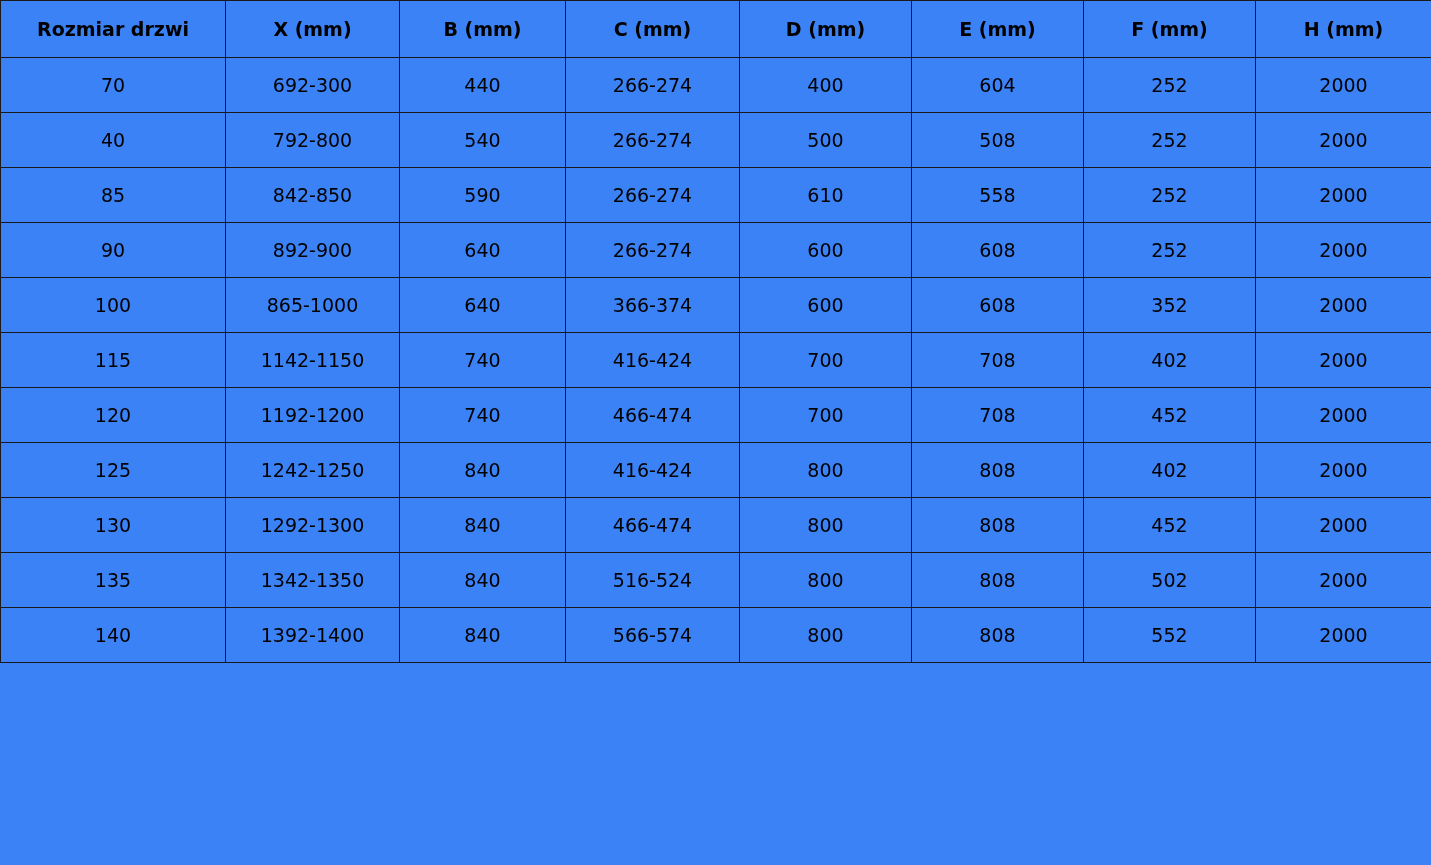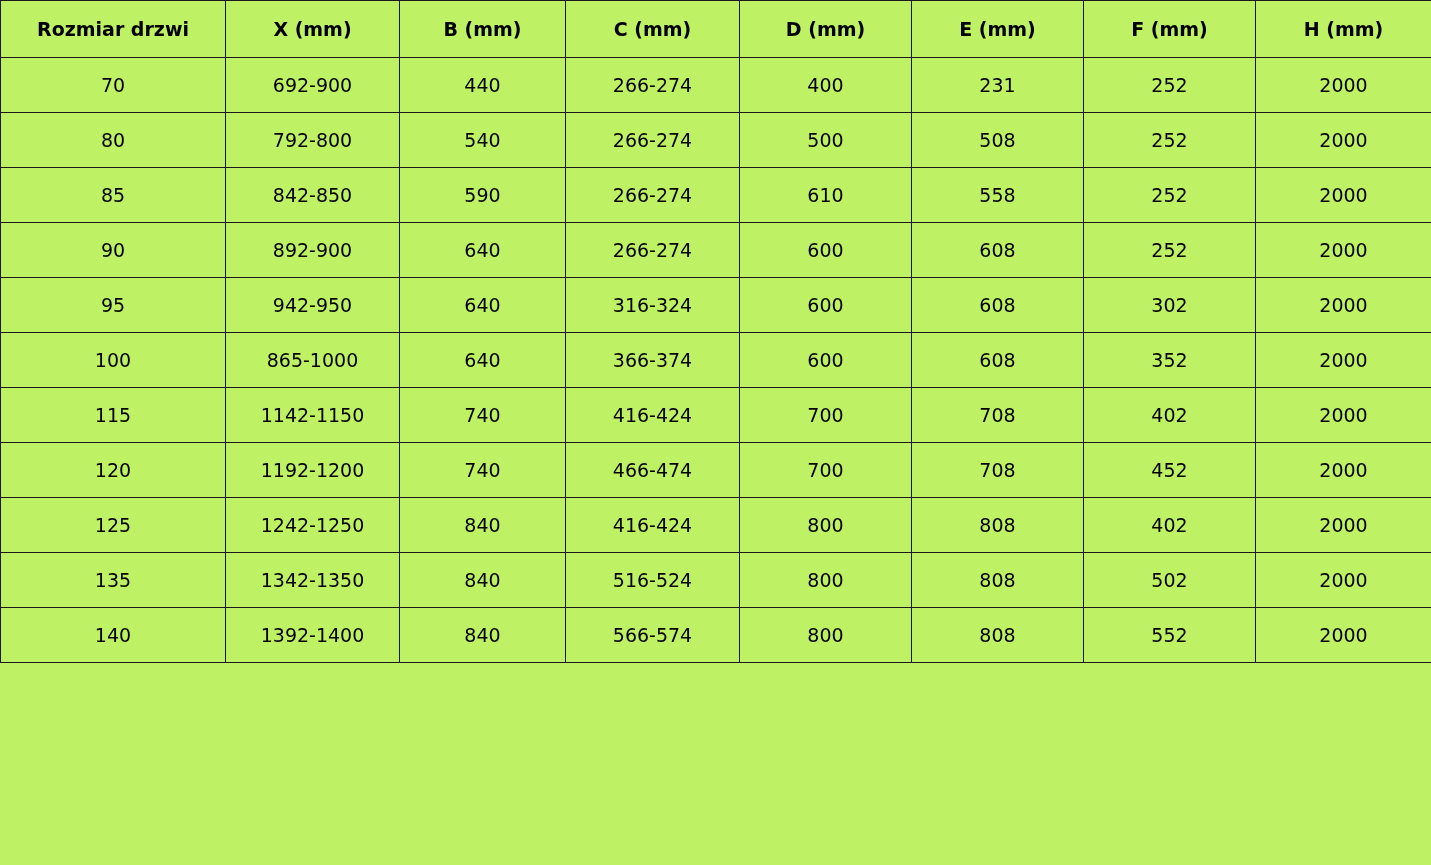--- a/index.html
+++ b/index.html
@@ -8,21 +8,21 @@
     background: #ffffff;
   }
   body {
     font-family: "DejaVu Sans", sans-serif;
     color: #000000;
   }
   .sheet {
     width: 1431px;
     height: 865px;
     box-sizing: border-box;
-    background: #bef264;
+    background: #3b82f6;
     overflow: hidden;
   }
   table.spec-table {
     width: 1431px;
     border-collapse: collapse;
     table-layout: fixed;
   }
   table.spec-table th,
   table.spec-table td {
     border: 1px solid #1a1a1a;
@@ -74,30 +74,30 @@
         <th>C (mm)</th>
         <th>D (mm)</th>
         <th>E (mm)</th>
         <th>F (mm)</th>
         <th>H (mm)</th>
       </tr>
     </thead>
     <tbody>
       <tr>
         <td>70</td>
-        <td>692-900</td>
+        <td>692-300</td>
         <td>440</td>
         <td>266-274</td>
         <td>400</td>
-        <td>231</td>
+        <td>604</td>
         <td>252</td>
         <td>2000</td>
       </tr>
       <tr>
-        <td>80</td>
+        <td>40</td>
         <td>792-800</td>
         <td>540</td>
         <td>266-274</td>
         <td>500</td>
         <td>508</td>
         <td>252</td>
         <td>2000</td>
       </tr>
       <tr>
         <td>85</td>
@@ -110,30 +110,20 @@
         <td>2000</td>
       </tr>
       <tr>
         <td>90</td>
         <td>892-900</td>
         <td>640</td>
         <td>266-274</td>
         <td>600</td>
         <td>608</td>
         <td>252</td>
-        <td>2000</td>
-      </tr>
-      <tr>
-        <td>95</td>
-        <td>942-950</td>
-        <td>640</td>
-        <td>316-324</td>
-        <td>600</td>
-        <td>608</td>
-        <td>302</td>
         <td>2000</td>
       </tr>
       <tr>
         <td>100</td>
         <td>865-1000</td>
         <td>640</td>
         <td>366-374</td>
         <td>600</td>
         <td>608</td>
         <td>352</td>
@@ -163,20 +153,30 @@
         <td>125</td>
         <td>1242-1250</td>
         <td>840</td>
         <td>416-424</td>
         <td>800</td>
         <td>808</td>
         <td>402</td>
         <td>2000</td>
       </tr>
       <tr>
+        <td>130</td>
+        <td>1292-1300</td>
+        <td>840</td>
+        <td>466-474</td>
+        <td>800</td>
+        <td>808</td>
+        <td>452</td>
+        <td>2000</td>
+      </tr>
+      <tr>
         <td>135</td>
         <td>1342-1350</td>
         <td>840</td>
         <td>516-524</td>
         <td>800</td>
         <td>808</td>
         <td>502</td>
         <td>2000</td>
       </tr>
       <tr>

